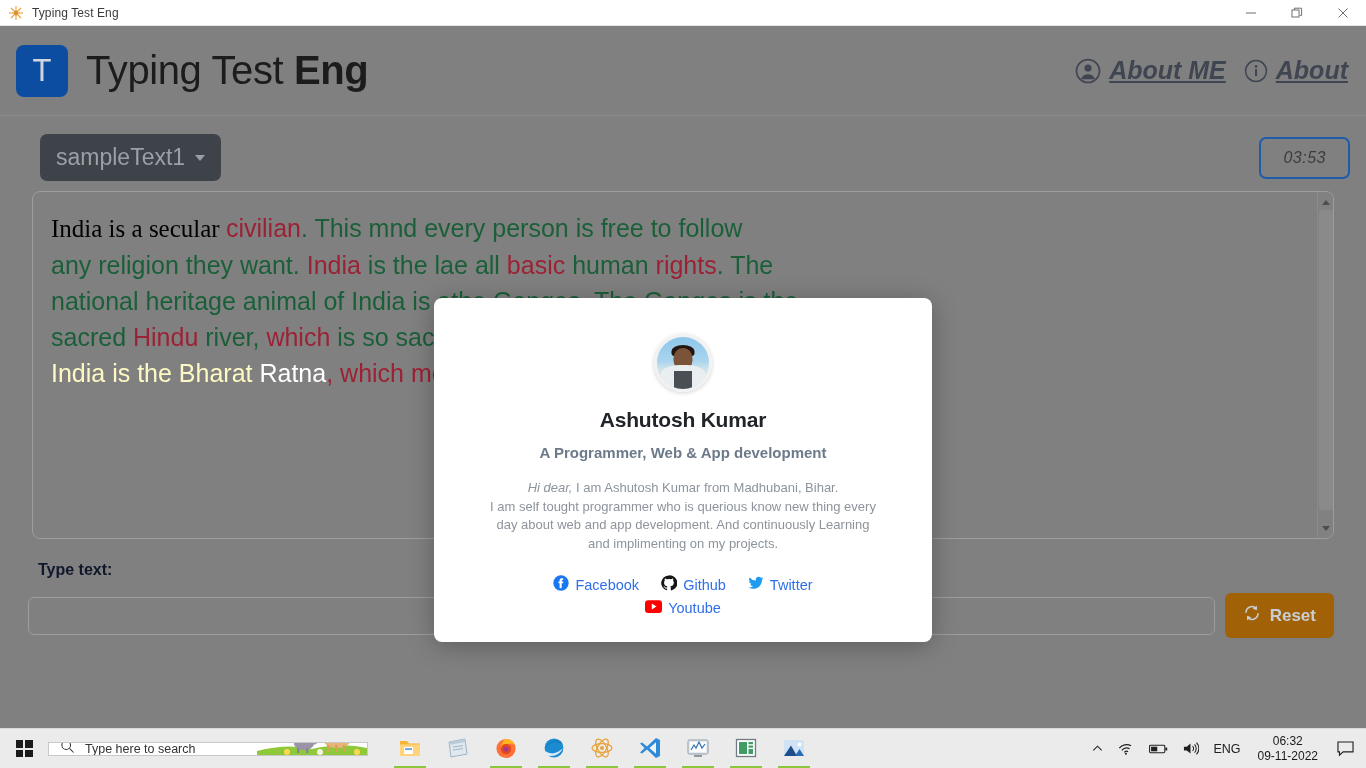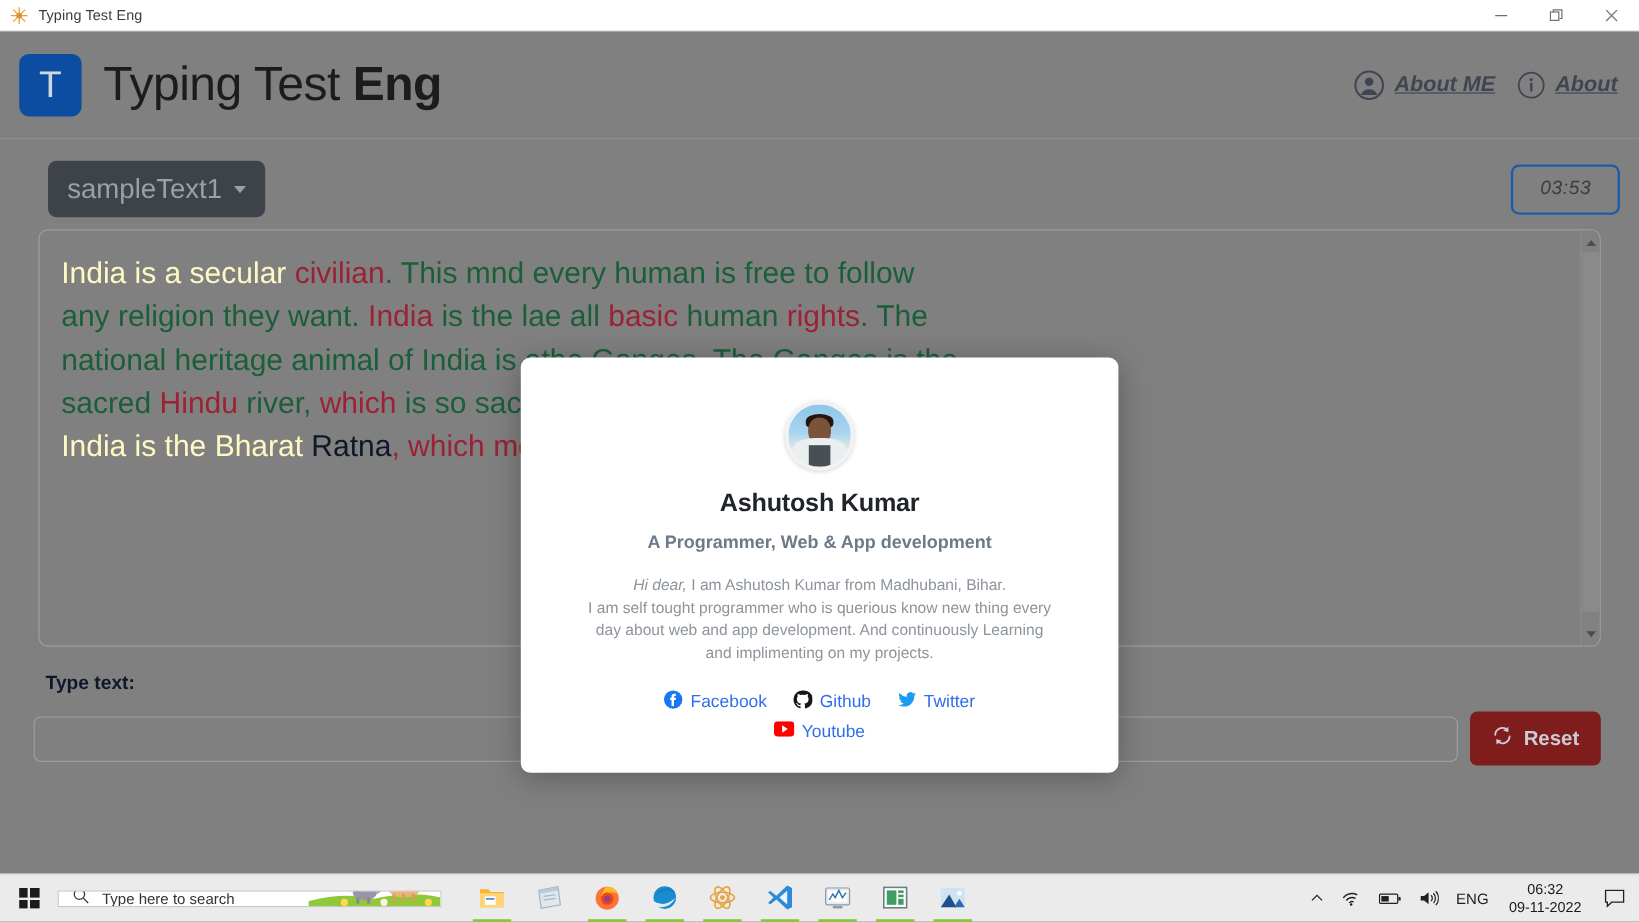--- a/index.html
+++ b/index.html
@@ -81,21 +81,21 @@
     margin-left: auto;
     display: flex;
     align-items: center;
     gap: 18px;
   }
   .nav-link {
     display: flex;
     align-items: center;
     gap: 8px;
     color: #404651;
-    font-size: 18px;
+    font-size: 25px;
     font-style: italic;
     font-weight: 700;
     white-space: nowrap;
   }
   .nav-ico { display:flex; align-items:center; }
 
   
   .main {
     position: relative;
     padding: 0 16px;
@@ -200,21 +200,21 @@
     border: 1px solid #9d9d9d;
     border-radius: 6px;
     background: transparent;
     font-size: 15px;
     padding: 0 12px;
     color: #222;
     outline: none;
     font-family: "Liberation Sans", sans-serif;
   }
   .reset-btn {
-    background: #7f1d1d;
+    background: #a16207;
     color: #c9cdd3;
     border: none;
     border-radius: 6px;
     height: 45px;
     padding: 0 18px;
     font-size: 17px;
     font-weight: 700;
     display: flex;
     align-items: center;
     gap: 9px;
@@ -485,25 +485,25 @@
   <div class="toolbar">
     <div class="dropdown">
       <span>sampleText1</span>
       <span class="caret"></span>
     </div>
     <div class="timer">03:53</div>
   </div>
 
   <div class="textpanel-wrap">
     <div class="textpanel">
-        <div style="white-space: nowrap;"><span style="color: #fef9c3;">India is a secular </span><span style="color: rgb(155, 34, 52);">civilian</span><span style="color: rgb(26, 95, 56);">. This m</span><span style="color: rgb(26, 95, 56);">nd every human is free to follow</span></div>
+        <div style="white-space: nowrap;"><span style="color: #000000; font-family: Liberation Serif, serif;">India is a secular </span><span style="color: rgb(155, 34, 52);">civilian</span><span style="color: rgb(26, 95, 56);">. This m</span><span style="color: rgb(26, 95, 56);">nd every person is free to follow</span></div>
         <div style="white-space: nowrap;"><span style="color: rgb(26, 95, 56);">any religion they want. </span><span style="color: rgb(155, 34, 52);">India</span><span style="color: rgb(26, 95, 56);"> is the la</span><span style="color: rgb(26, 95, 56);">e all </span><span style="color: rgb(155, 34, 52);">basic</span><span style="color: rgb(26, 95, 56);"> human </span><span style="color: rgb(155, 34, 52);">rights</span><span style="color: rgb(26, 95, 56);">. The</span></div>
         <div style="white-space: nowrap;"><span style="color: rgb(26, 95, 56);">national heritage animal of India is a</span><span style="color: rgb(26, 95, 56);">the Ganges. The Ganges is the</span></div>
         <div style="white-space: nowrap;"><span style="color: rgb(26, 95, 56);">sacred </span><span style="color: rgb(155, 34, 52);">Hindu</span><span style="color: rgb(26, 95, 56);"> river, </span><span style="color: rgb(155, 34, 52);">which</span><span style="color: rgb(26, 95, 56);"> is so sacre</span><span style="color: rgb(26, 95, 56);">away. The highest civilian award </span><span style="color: rgb(155, 34, 52);">in</span></div>
-        <div style="white-space: nowrap;"><span style="color: #fef9c3;">India is the Bharat </span><span style="color: #0f172a;">Ratna</span><span style="color: rgb(155, 34, 52);">, which mea</span></div>
+        <div style="white-space: nowrap;"><span style="color: #fef9c3;">India is the Bharat </span><span style="color: #ffffff;">Ratna</span><span style="color: rgb(155, 34, 52);">, which mea</span></div>
       </div>
     <div class="scrollbar">
       <div class="sb-arrow up">
           <span class="sb-tri up"></span>
         </div>
       <div class="sb-thumb"></div>
       <div class="sb-arrow down">
           <span class="sb-tri down"></span>
         </div>
     </div>

